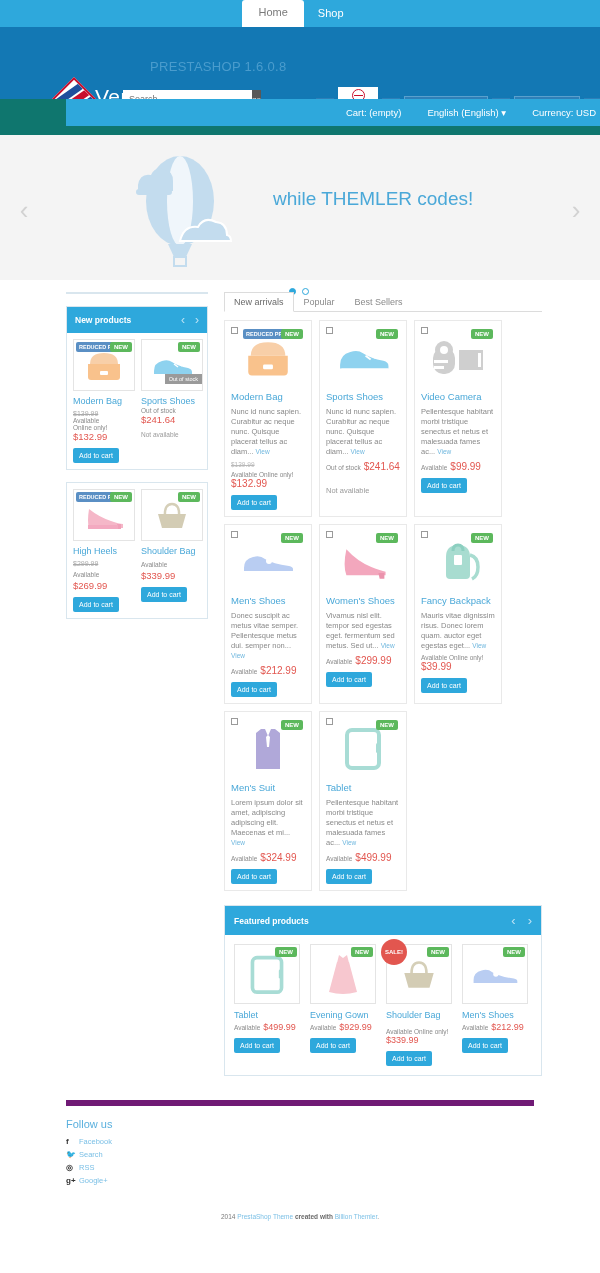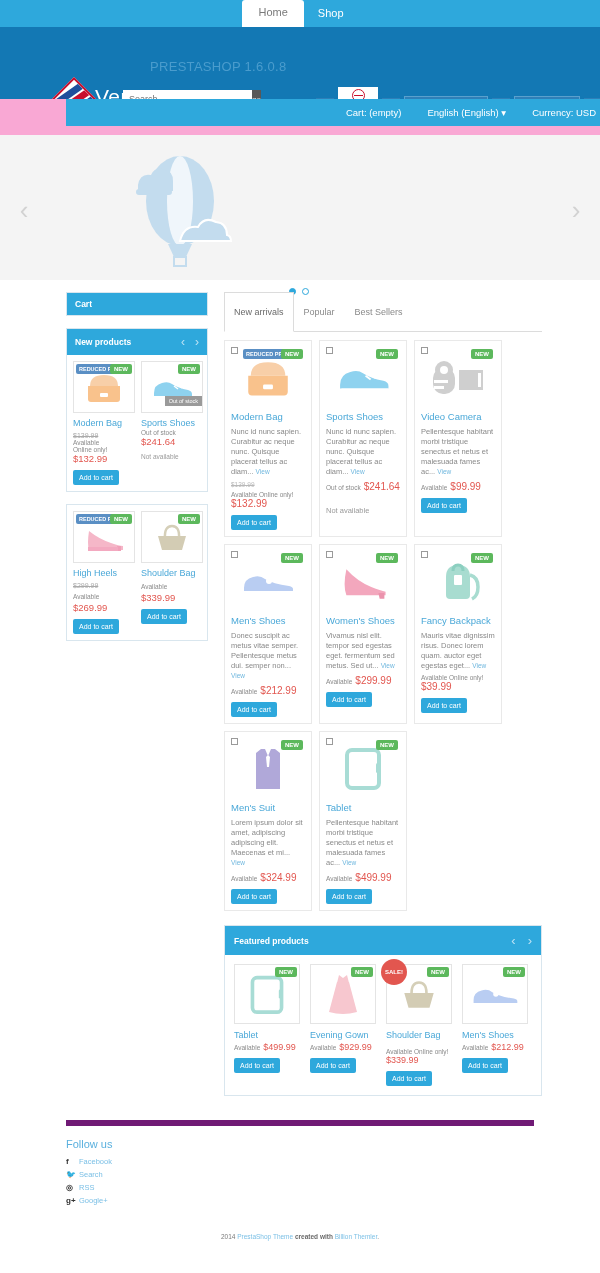--- a/index.html
+++ b/index.html
@@ -95,21 +95,21 @@
   .bosch-logo .word { background:#c8102e; color:#ffffff; font-weight:bold; font-size:8px; padding:1px 0; letter-spacing:.3px; }
   .bosch-logo .sub { background:#c8102e; color:#ffffff; font-size:3.5px; padding:0 0 1px 0; letter-spacing:.4px; }
   .bosch-logo .foot { background:#c8102e; color:#ffffff; font-size:3.5px; margin-top:3px; padding:1px 0; }
   .bosch-btn {
     background:#2e7fb8; color:#ffffff; font-size:7.5px; font-weight:bold;
     padding:5px 8px; border:1px solid #5aa0cd; white-space:nowrap;
   }
 
   
   .utilbar {
-    position:relative; background:#f9a8d4; height:36px;
+    position:relative; background:#0f766e; height:36px;
   }
   .utilbar-inner {
     position:absolute; left:66px; top:0; width:534px; height:27px;
     background:#2ea8dc; display:flex; align-items:center; justify-content:flex-end;
     gap:26px; padding-right:4px;
   }
   .utilbar-inner span { color:#ffffff; font-size:9.5px; white-space:nowrap; }
 
   
   .slider {
@@ -175,21 +175,21 @@
   .mini .na { color:#9a9a9a; font-size:6.5px; margin-top:6px; }
   .btn-cart {
     display:inline-block; background:#2ea8dc; color:#ffffff; font-size:7px;
     padding:4px 6px; border-radius:2px; margin-top:6px; border:none;
     font-family:"Liberation Sans", sans-serif; cursor:pointer;
   }
 
   
   .tabstrip { display:flex; border-bottom:1px solid #dcdcdc; }
   .tabstrip .t {
-    font-size:9px; color:#8a8a8a; padding:14px 9px; border:1px solid transparent;
+    font-size:9px; color:#8a8a8a; padding:4px 9px; border:1px solid transparent;
     border-bottom:none; margin-bottom:-1px;
   }
   .tabstrip .t.active {
     background:#ffffff; border:1px solid #dcdcdc; border-bottom:1px solid #ffffff;
     color:#6a6a6a;
   }
 
   
   .grid { display:flex; flex-wrap:wrap; gap:7px; padding-top:8px; }
   .card {
@@ -302,36 +302,34 @@
       <ellipse cx="70" cy="52" rx="34" ry="45" fill="#c3dcee"></ellipse>
       <ellipse cx="70" cy="52" rx="13" ry="45" fill="#ffffff" opacity="0.75"></ellipse>
       <path d="M58 95 L82 95 L76 108 L64 108 Z" fill="#c3dcee"></path>
       <rect x="64" y="108" width="12" height="9" fill="none" stroke="#c3dcee" stroke-width="2"></rect>
       <path d="M28 36 q2-12 13-10 q4-9 14-5 q8 1 8 11 l0 10 l-35 0 z" fill="#c3dcee"></path>
       <rect x="26" y="40" width="36" height="6" rx="3" fill="#c3dcee"></rect>
       <path d="M70 92 q4-16 18-14 q6-11 18-5 q11 1 11 13 q4 1 4 6 l-51 0 z" fill="#c3dcee"></path>
       <path d="M70 92 q4-16 18-14 q6-11 18-5 q11 1 11 13 q4 1 4 6 l-51 0 z" fill="none" stroke="#ffffff" stroke-width="2"></path>
     </svg>
     <div class="slide-text">
+      <div>while THEMLER codes!</div>
     </div>
     <div class="arrow right">›</div>
   </div>
   <div class="dots">
     <div class="dot on"></div>
     <div class="dot"></div>
   </div>
 
   <div class="main">
 
     <div class="sidebar">
 
       <div class="block">
-        <div class="block-head">
-          <span>Cart</span>
-        </div>
       </div>
 
       <div class="block">
         <div class="block-head">
           <span>New products</span>
           <span class="navarrows">
             <span>‹</span>
             <span>›</span>
           </span>
         </div>

